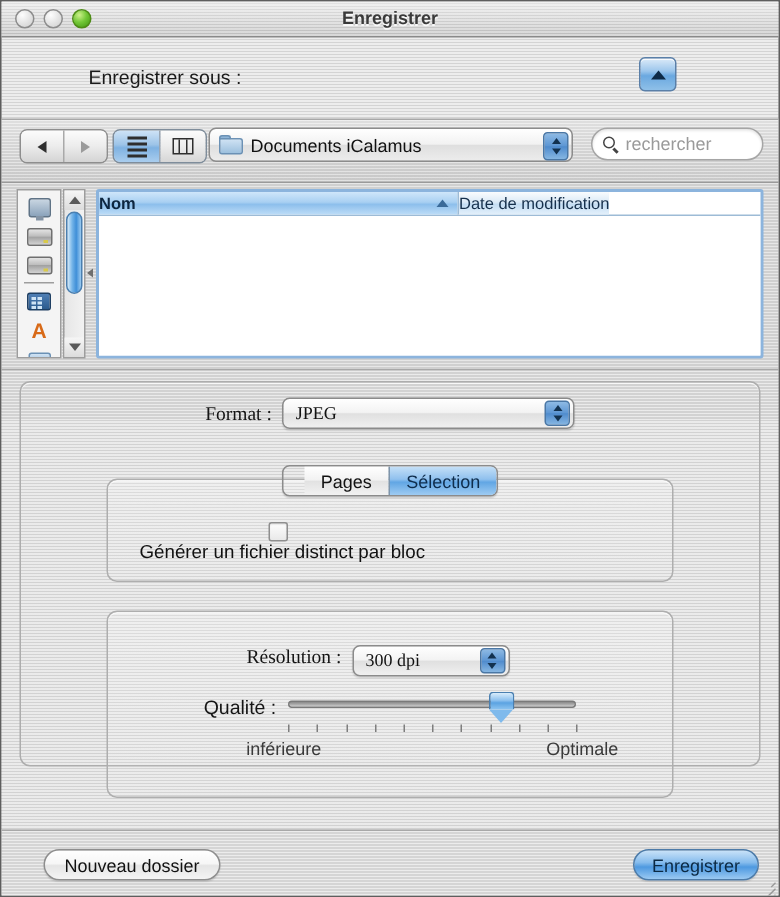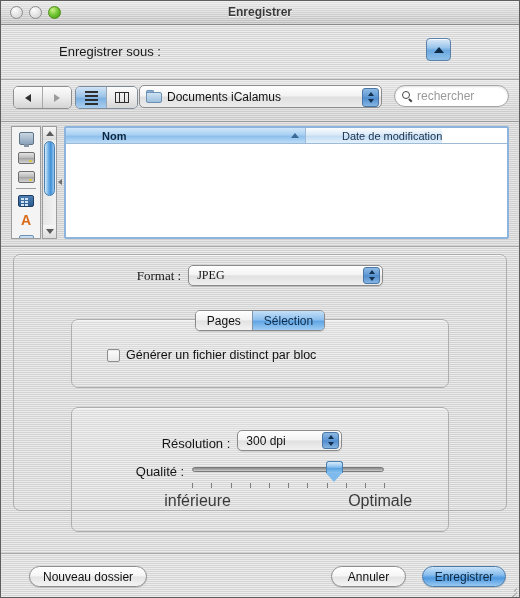--- a/index.html
+++ b/index.html
@@ -466,21 +466,20 @@
     display: flex;
     height: 16px;
     box-sizing: border-box;
     border-bottom: 1px solid #9dbbd6;
   }
   .fl-col {
     display: flex;
     align-items: center;
     font-size: 11px;
     color: #16304c;
-    padding-left: 36px;
     box-sizing: border-box;
     position: relative;
     background: linear-gradient(to bottom, #fafcfe 0%, #dbeaf7 45%, #c4ddf3 55%, #e3f0fb 100%);
   }
   .fl-col.sorted {
     width: 240px;
     flex: none;
     background: linear-gradient(to bottom, #cfe6fa 0%, #a9d0f2 45%, #8dbfec 55%, #bcdcf7 100%);
     border-right: 1px solid #9dbbd6;
     color: #0d2640;
@@ -548,20 +547,21 @@
     justify-content: center;
     z-index: 3;
   }
   .seg-wrap {
     display: flex;
     height: 19px;
     border: 1px solid #8b8b8b;
     border-radius: 5px;
     overflow: hidden;
     box-shadow: 0 1px 1px rgba(0,0,0,0.15);
+    padding-left: 14px;
   }
   .seg {
     display: flex;
     align-items: center;
     justify-content: center;
     padding: 0 11px;
     font-size: 12px;
     color: #111;
     background: linear-gradient(to bottom, #ffffff 0%, #f2f2f2 47%, #e2e2e2 52%, #f2f2f2 100%);
   }
@@ -581,42 +581,44 @@
   }
   .gb-checkbox {
     left: 70px; right: 70px; top: 72px; height: 69px;
   }
   .gb-quality {
     left: 70px; right: 70px; top: 160px; height: 125px;
   }
 
   .checkbox-row {
     position: absolute;
-    left: 35px; top: 28px;
-    display: flex;
-    align-items: center;
+    left: 21px; top: 28px;
+    display: flex;
+    align-items: center;
+    flex-direction: column;
   }
   .checkbox {
     width: 13px; height: 13px;
     border: 1px solid #8e8e8e;
     border-radius: 2px;
     background: linear-gradient(to bottom, #fdfdfd, #e9e9e9);
     box-sizing: border-box;
     box-shadow: inset 0 1px 1px rgba(0,0,0,0.08);
     margin-right: 6px;
     flex: none;
   }
   .checkbox-label { font-size: 12.5px; color: #111; }
 
   .res-row {
     position: absolute;
     left: 0; right: 16px; top: 22px;
     display: flex;
-    align-items: flex-end;
-    justify-content: center;
+    align-items: flex-start;
+    justify-content: center;
+    font-family: Liberation Serif, serif;
   }
   .res-popup { width: 105px; }
 
   .quality-row {
     position: absolute;
     left: 0; right: 0; top: 54px;
     display: flex;
     align-items: flex-start;
     justify-content: center;
   }
@@ -672,21 +674,21 @@
     top: 0;
     width: 1px; height: 5px;
     background: #7d7d7d;
   }
   .slider-ends {
     position: absolute;
     left: -28px; top: 30px;
     width: 248px;
     display: flex;
     justify-content: space-between;
-    font-size: 16px;
+    font-size: 12px;
     color: #3a3a3a;
   }
 
   
   .bottombar {
     position: relative;
     height: 47px;
     box-sizing: border-box;
     background: #d9d9d9;
     background-image: repeating-linear-gradient(to bottom, rgba(255,255,255,0.5) 0px, rgba(255,255,255,0.5) 1px, rgba(0,0,0,0.02) 1px, rgba(0,0,0,0.02) 2px);
@@ -919,21 +921,20 @@
             <span>inférieure</span>
             <span>Optimale</span>
           </div>
         </div>
       </div>
     </div>
   </div>
 
   <div class="bottombar">
     <div class="btn btn-newfolder">Nouveau dossier</div>
-    <div class="btn btn-cancel">Annuler</div>
     <div class="btn default btn-save">Enregistrer</div>
     <div class="resize-grip">
         <i></i>
         <i></i>
         <i></i>
       </div>
   </div>
 
 </div>
 

